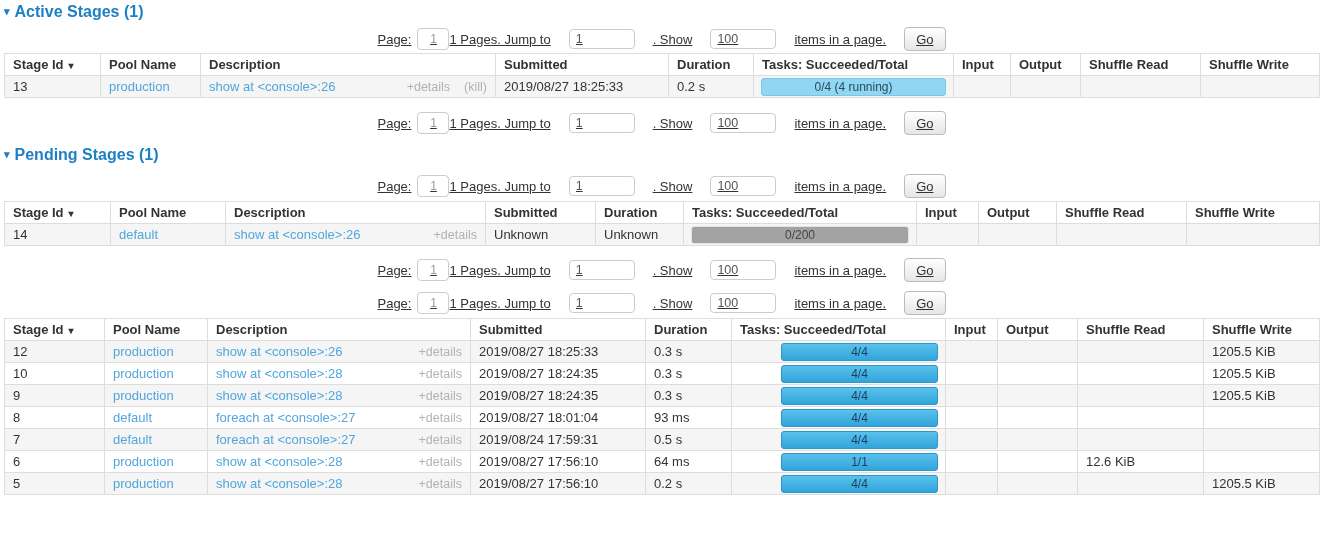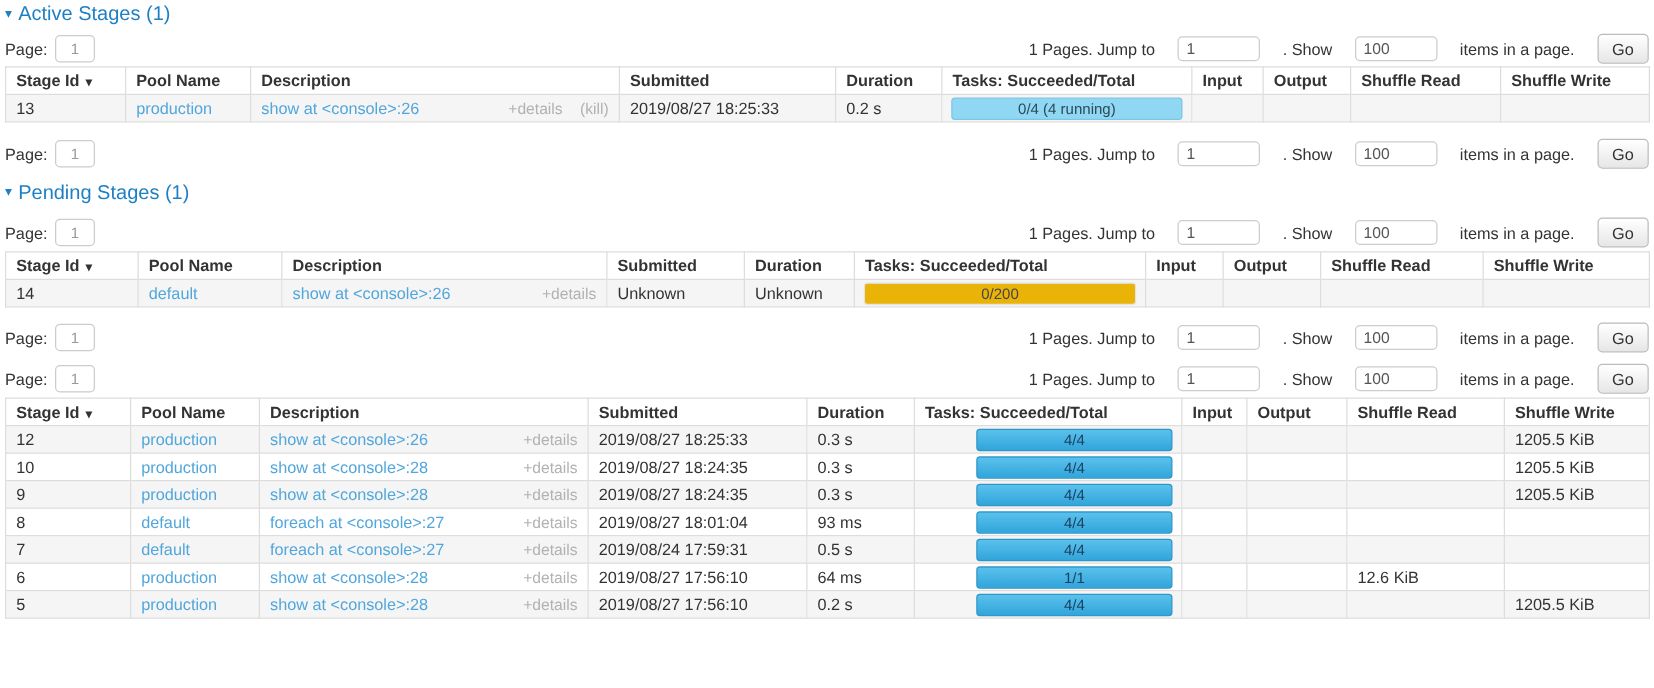--- a/index.html
+++ b/index.html
@@ -1,22 +1,22 @@
 <!DOCTYPE html>
 <html style="--section_title: #1d7fc4; --link: #51a6dc; --details_gray: #b2b2b2; --stripe: #f5f5f5; --table_border: #dddddd; --bar_completed_top: #5ac1ec; --bar_completed_bottom: #31a5db; --bar_completed_border: #2f96c8; --bar_running: #8fd7f3; --bar_running_border: #7cc5e3;"><head>
 <meta charset="utf-8">
 <style>
   html,body{margin:0;padding:0;background:#fff;}
   body{width:1323px;height:550px;overflow:hidden;font-family:"Liberation Sans",sans-serif;font-size:13px;color:#333;}
   .page{padding:2px 4px 0 4px;}
 
-  .section-title{font-size:16px;font-weight:normal;color:var(--section_title);height:19px;line-height:19px;cursor:pointer;}
+  .section-title{font-size:16px;font-weight:bold;color:var(--section_title);height:19px;line-height:19px;cursor:pointer;}
   .section-title .arrow{display:inline-block;font-size:11px;margin-right:5px;vertical-align:2px;}
 
-  .pag-row{display:flex;justify-content:space-between;align-items:center;height:22px;}
+  .pag-row{display:flex;justify-content:center;align-items:center;height:22px;text-decoration:underline;}
   .pag-left{display:flex;align-items:center;gap:6px;}
   .pag-right{display:flex;align-items:center;gap:18px;}
   .page-input{width:26px;height:18px;border:1px solid #ccc;border-radius:4px;text-align:center;color:#999;font-size:12px;font-family:"Liberation Sans",sans-serif;}
   .num-input{width:52px;height:18px;border:1px solid #ccc;border-radius:4px;padding:0 6px;color:#555;font-size:12.5px;font-family:"Liberation Sans",sans-serif;}
   .go-btn{height:24px;padding:0 11px;border:1px solid #bbb;border-radius:4px;background:linear-gradient(#ffffff,#e6e6e6);color:#333;font-size:13px;font-family:"Liberation Sans",sans-serif;cursor:pointer;}
 
   .mt7{margin-top:7px;} .mt3{margin-top:3px;} .mt14{margin-top:14px;} .mt11{margin-top:11px;}
   .mt4{margin-top:4px;} .mt13{margin-top:13px;} .mt12{margin-top:12px;}
 
   table{border-collapse:collapse;table-layout:fixed;width:1315px;}
@@ -27,21 +27,21 @@
 
   a.cell-link{color:var(--link);text-decoration:none;cursor:pointer;}
   .desc-wrap{display:flex;align-items:center;justify-content:space-between;}
   .desc-right{display:flex;align-items:center;gap:14px;justify-content:space-between;}
   .gray-link{color:var(--details_gray);font-size:12.5px;cursor:pointer;}
 
   td.tasks-cell{padding:0 7px;}
   .bar{height:16px;border:1px solid;border-radius:3px;font-size:12px;line-height:16px;text-align:center;}
   .bar.full{background:linear-gradient(var(--bar_completed_top),var(--bar_completed_bottom));border-color:var(--bar_completed_border);color:#1b3d5c;margin-left:42px;}
   .bar.running{background:var(--bar_running);border-color:var(--bar_running_border);color:#2b4a5a;}
-  .bar.empty{background:#eab308;border-color:#e4e4e4;color:#444;}
+  .bar.empty{background:#a3a3a3;border-color:#e4e4e4;color:#444;}
 </style>
 </head>
 <body>
 
 <div class="page">
 
   <div class="section-title">
     <span class="arrow">▾</span><span>Active Stages (1)</span>
   </div>
 

